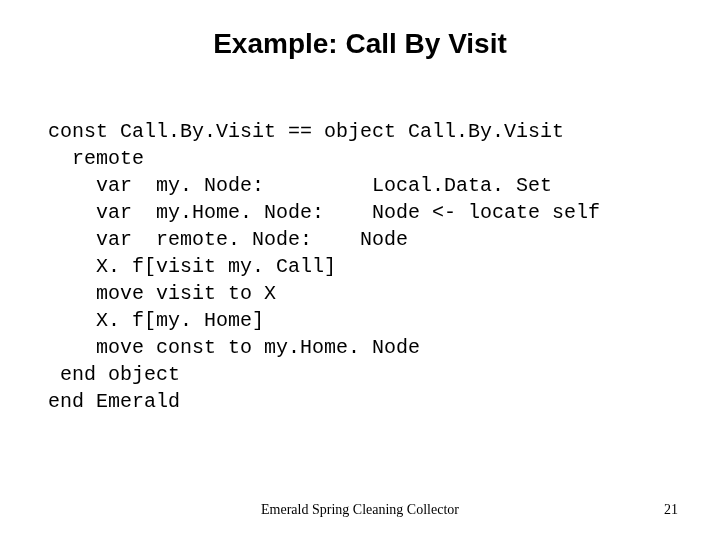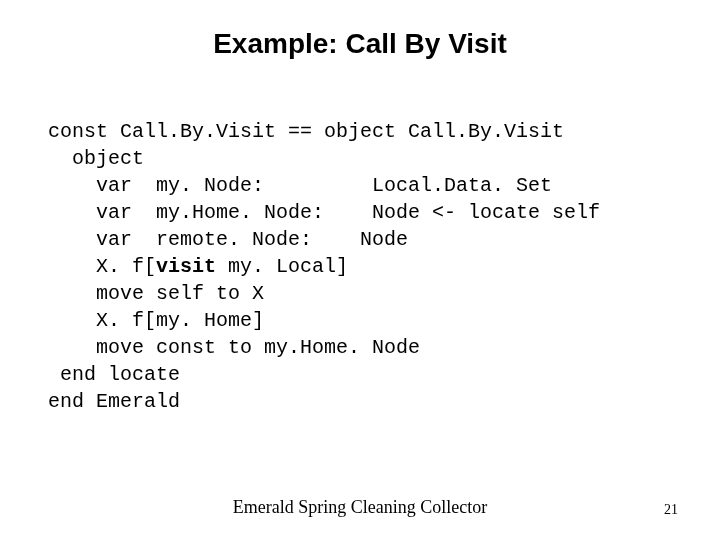--- a/index.html
+++ b/index.html
@@ -30,53 +30,53 @@
   }
   .code {
     position: absolute;
     top: 118px;
     left: 48px;
     font-family: "Courier New", Courier, monospace;
     font-size: 20px;
     line-height: 1.35;
     white-space: pre;
   }
-  .code .b { font-weight: bold; }
+  .code .b { font-weight: normal; }
   .footer {
     position: absolute;
     bottom: 22px;
     left: 0;
     width: 720px;
     text-align: center;
     font-family: "Times New Roman", Times, serif;
-    font-size: 18px;
+    font-size: 14px;
   }
   .pagenum {
     position: absolute;
     bottom: 22px;
     right: 34px;
     font-family: "Times New Roman", Times, serif;
     font-size: 14px;
   }
 </style>
 </head>
 <body>
 
 <div class="slide">
 
   <div class="title">Example: Call By Visit</div>
 
   <div class="code"><span>const Call.By.Visit == object Call.By.Visit</span>
-<span>  object</span>
+<span>  remote</span>
 <span>    var  my. Node:         Local.Data. Set</span>
 <span>    var  my.Home. Node:    Node &lt;- locate self</span>
 <span>    var  remote. Node:    Node</span>
-<span>    X. f[</span><span class="b">visit</span><span> my. Local]</span>
-<span>    move self to X</span>
+<span>    X. f[</span><span class="b">visit</span><span> my. Call]</span>
+<span>    move visit to X</span>
 <span>    X. f[my. Home]</span>
 <span>    move const to my.Home. Node</span>
-<span> end locate</span>
+<span> end object</span>
 <span>end Emerald</span></div>
 
   <div class="footer">Emerald Spring Cleaning Collector</div>
   <div class="pagenum">21</div>
 
 </div>
 
 </body></html>

